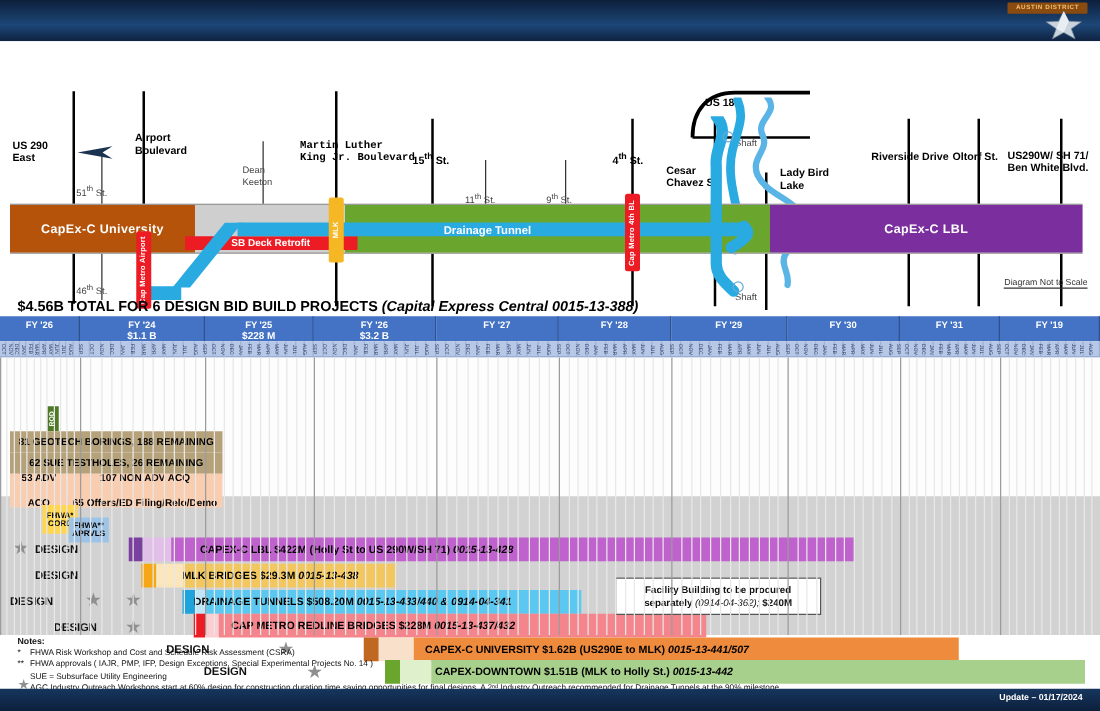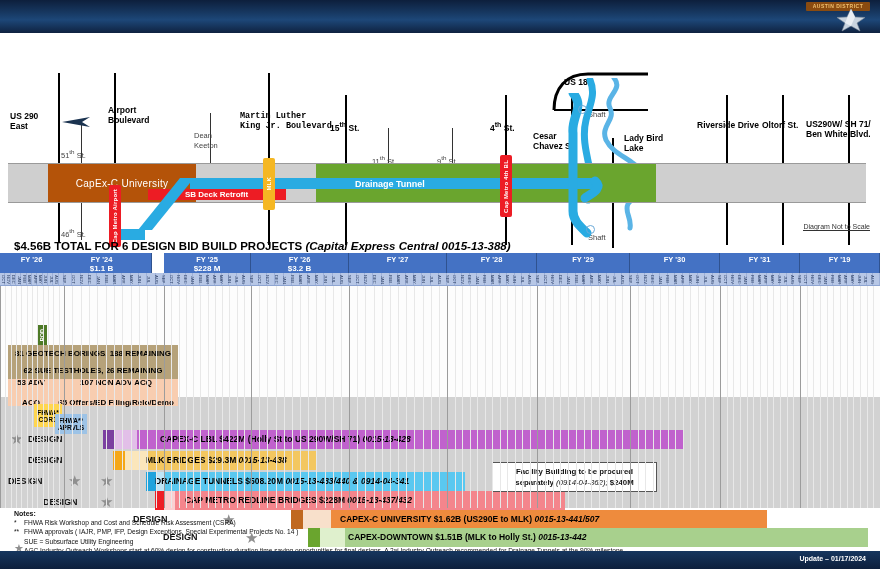--- a/index.html
+++ b/index.html
@@ -38,21 +38,21 @@
   .map{ position:absolute; left:0; top:33px; width:880px; height:205px; background:#fff; }
   .map .vline{ position:absolute; width:2px; background:#000; }
   .map .vline.thin{ width:1px; background:#333; }
   .map .lbl{ position:absolute; font-size:8.5px; font-weight:bold; color:#000; line-height:10px; }
   .map .lbl.small{ font-weight:normal; color:#444; font-size:7.5px; }
   .corridor{
     position:absolute; left:8px; top:130px; width:858px; height:40px;
     background:#cfcfcf; border-top:1px solid #9a9a9a; border-bottom:1px solid #9a9a9a;
   }
   .seg{ position:absolute; top:0; height:100%; display:flex; align-items:center; justify-content:center;
-        color:#fff; font-weight:normal; font-size:10px; letter-spacing:.3px;margin-left:40px; }
+        color:#fff; font-weight:bold; font-size:10px; letter-spacing:.3px; }
   .tunnelbar{ position:absolute; height:11px; background:#29abe2; }
   .tunnel-label{ position:absolute; color:#fff; font-weight:bold; font-size:9px; }
   .redbar{ position:absolute; height:11px; background:#ed1c24; }
   .red-label{ position:absolute; color:#fff; font-weight:bold; font-size:8px; }
   .vstation{
     position:absolute; width:12px; border-radius:2px; display:flex; align-items:center; justify-content:center;
   }
   .vstation span{
     writing-mode:vertical-rl; transform:rotate(180deg);
     font-size:6px; font-weight:bold; color:#fff; white-space:nowrap; letter-spacing:.2px;
@@ -172,20 +172,21 @@
   </svg>
 
   <svg class="river" style="left:556px;top:45px;width:130px;height:165px;">
     <path d="M58,0 C68,12 48,18 54,30 C60,42 44,48 50,62 C56,74 68,78 78,86 C90,95 96,104 92,112 C86,122 76,118 72,126 C68,134 76,140 74,150" stroke="#5ab4e6" stroke-width="5" fill="none" stroke-linecap="round"></path>
     <path d="M34,2 C40,16 34,26 30,42 C26,58 30,74 34,92 C36,104 34,112 32,122" stroke="#29abe2" stroke-width="7" fill="none" stroke-linecap="round"></path>
   </svg>
 
   <div class="corridor">
     <div class="seg" style="left:0px; width:148px; background:#b45309;">CapEx-C University</div>
     <div class="seg" style="left:268px; width:340px; background:#6aa52e;">CapEx-C Downtown</div>
+    <div class="seg" style="left:608px; width:250px; background:#7b2f9e;">CapEx-C LBL</div>
   </div>
 
   <div class="redbar" style="left:148px; top:156px; width:138px;"></div>
   <div class="red-label" style="left:185px; top:157px;">SB Deck Retrofit</div>
 
   <div class="tunnelbar" style="left:115px; top:196px; width:30px;"></div>
   <svg style="position:absolute;left:138px;top:145px;width:60px;height:62px;">
     <polygon points="0,52 42,0 56,0 14,52" fill="#29abe2"></polygon>
   </svg>
   <div class="tunnelbar" style="left:190px; top:145px; width:405px;"></div>
@@ -211,21 +212,21 @@
 </div>
 
 <div class="totalline">
   <span>$4.56B TOTAL FOR 6 DESIGN BID BUILD PROJECTS </span><i>(Capital Express Central 0015-13-388)</i>
 </div>
 
 <div class="gantt">
 
   <div class="fyrow" id="fyrow">
       <div class="fycell" style="left: 0px; width: 64px;"><span>FY '26</span></div>
-      <div class="fycell" style="left: 52px; width: 100px;"><span>FY '24</span><span class="amt">$1.1 B</span></div>
+      <div class="fycell" style="left: 64px; width: 100px;"><span>FY '24</span><span class="amt">$1.1 B</span></div>
       <div class="fycell" style="left: 164px; width: 87px;"><span>FY '25</span><span class="amt">$228 M</span></div>
       <div class="fycell" style="left: 251px; width: 98px;"><span>FY '26</span><span class="amt">$3.2 B</span></div>
       <div class="fycell" style="left: 349px; width: 98px;"><span>FY '27</span></div>
       <div class="fycell" style="left: 447px; width: 90px;"><span>FY '28</span></div>
       <div class="fycell" style="left: 537px; width: 93px;"><span>FY '29</span></div>
       <div class="fycell" style="left: 630px; width: 90px;"><span>FY '30</span></div>
       <div class="fycell" style="left: 720px; width: 80px;"><span>FY '31</span></div>
       <div class="fycell" style="left: 800px; width: 80px;"><span>FY '19</span></div>
     </div>
   <div class="monthrow" id="monthrow">

